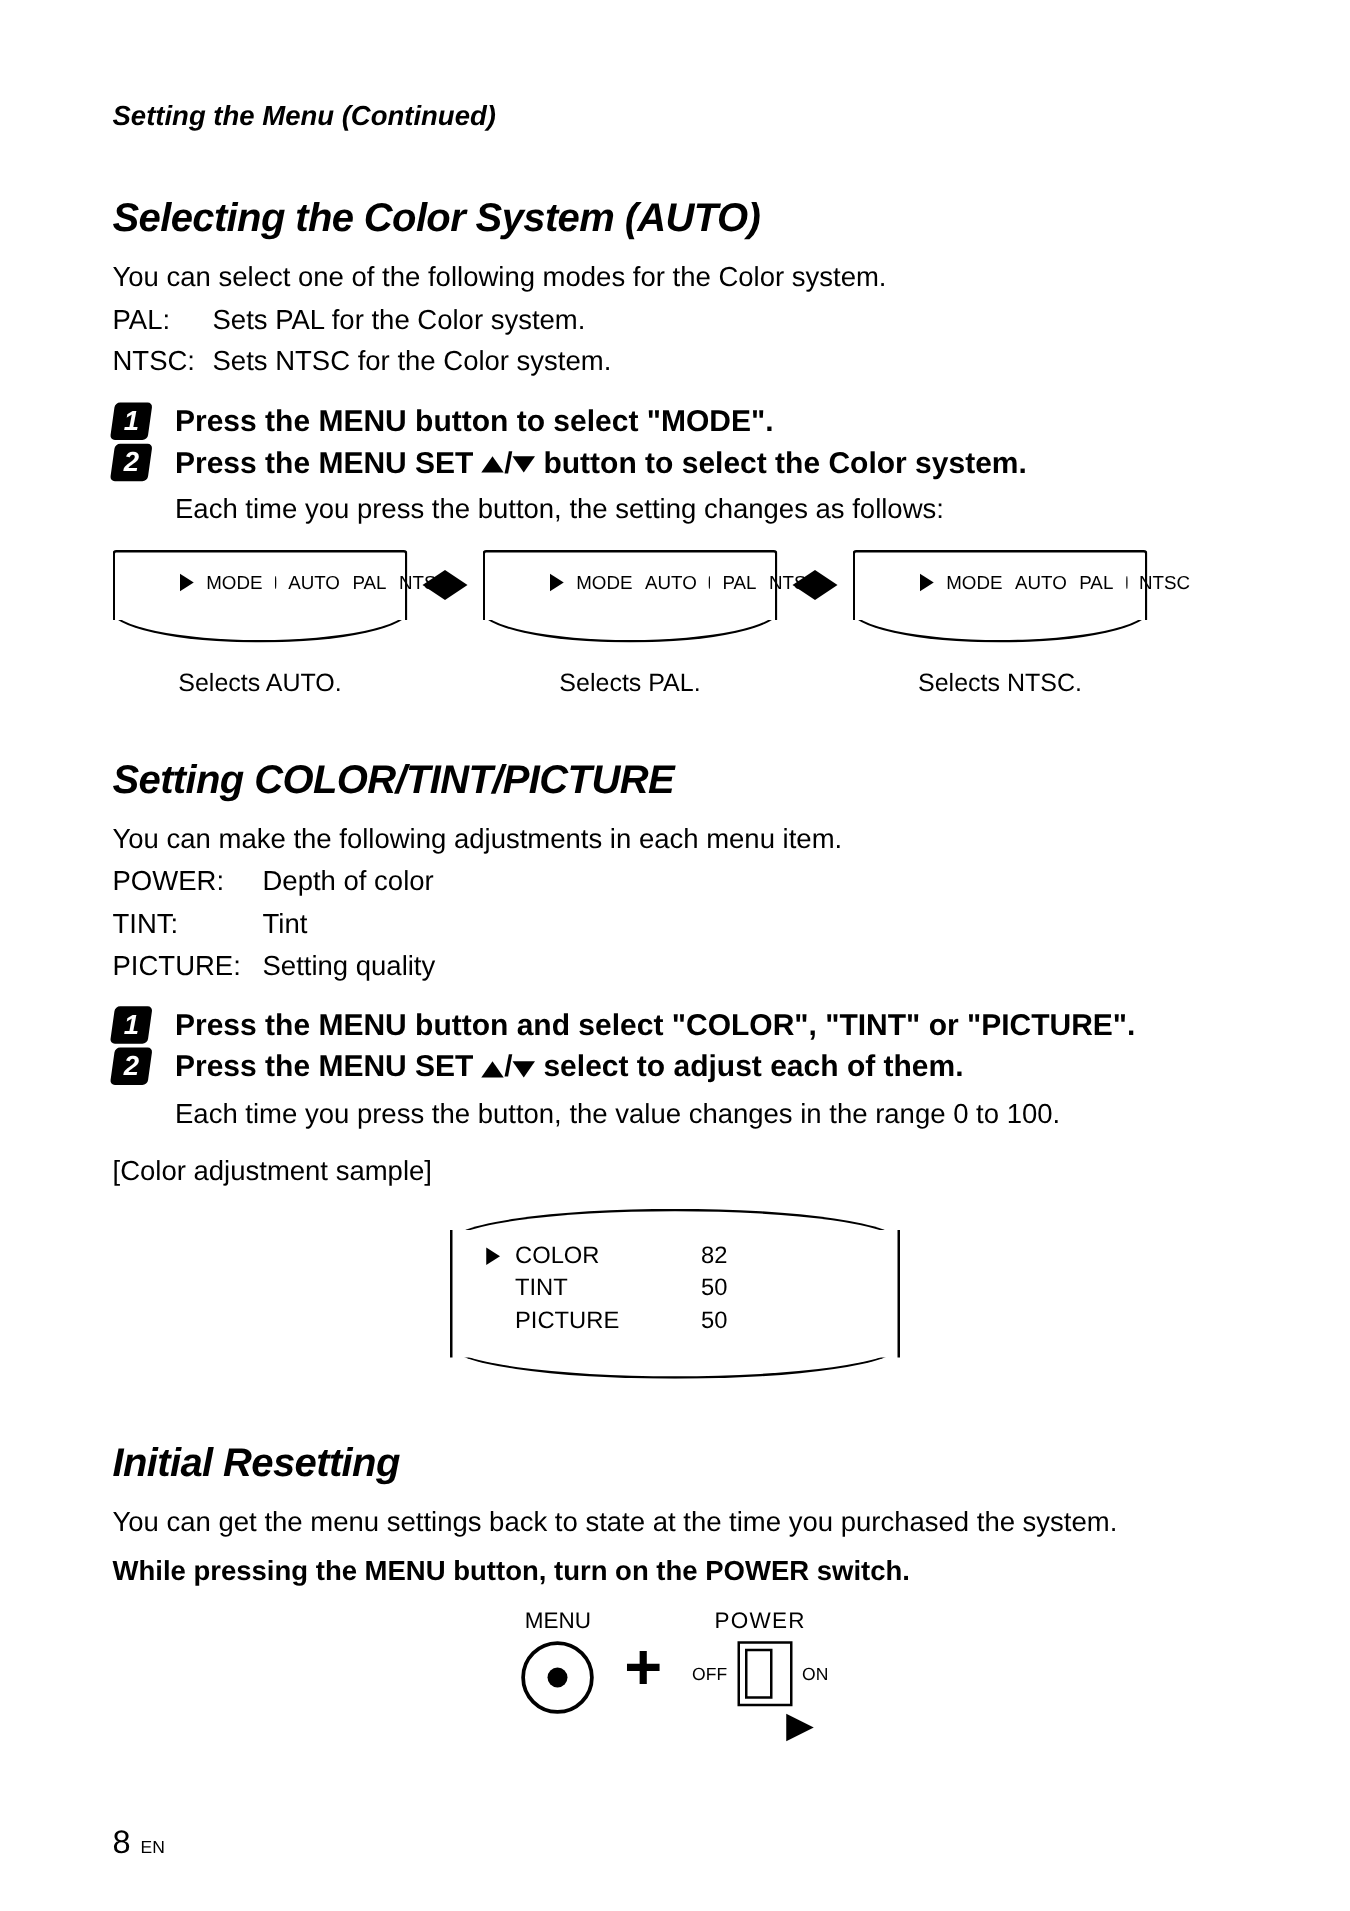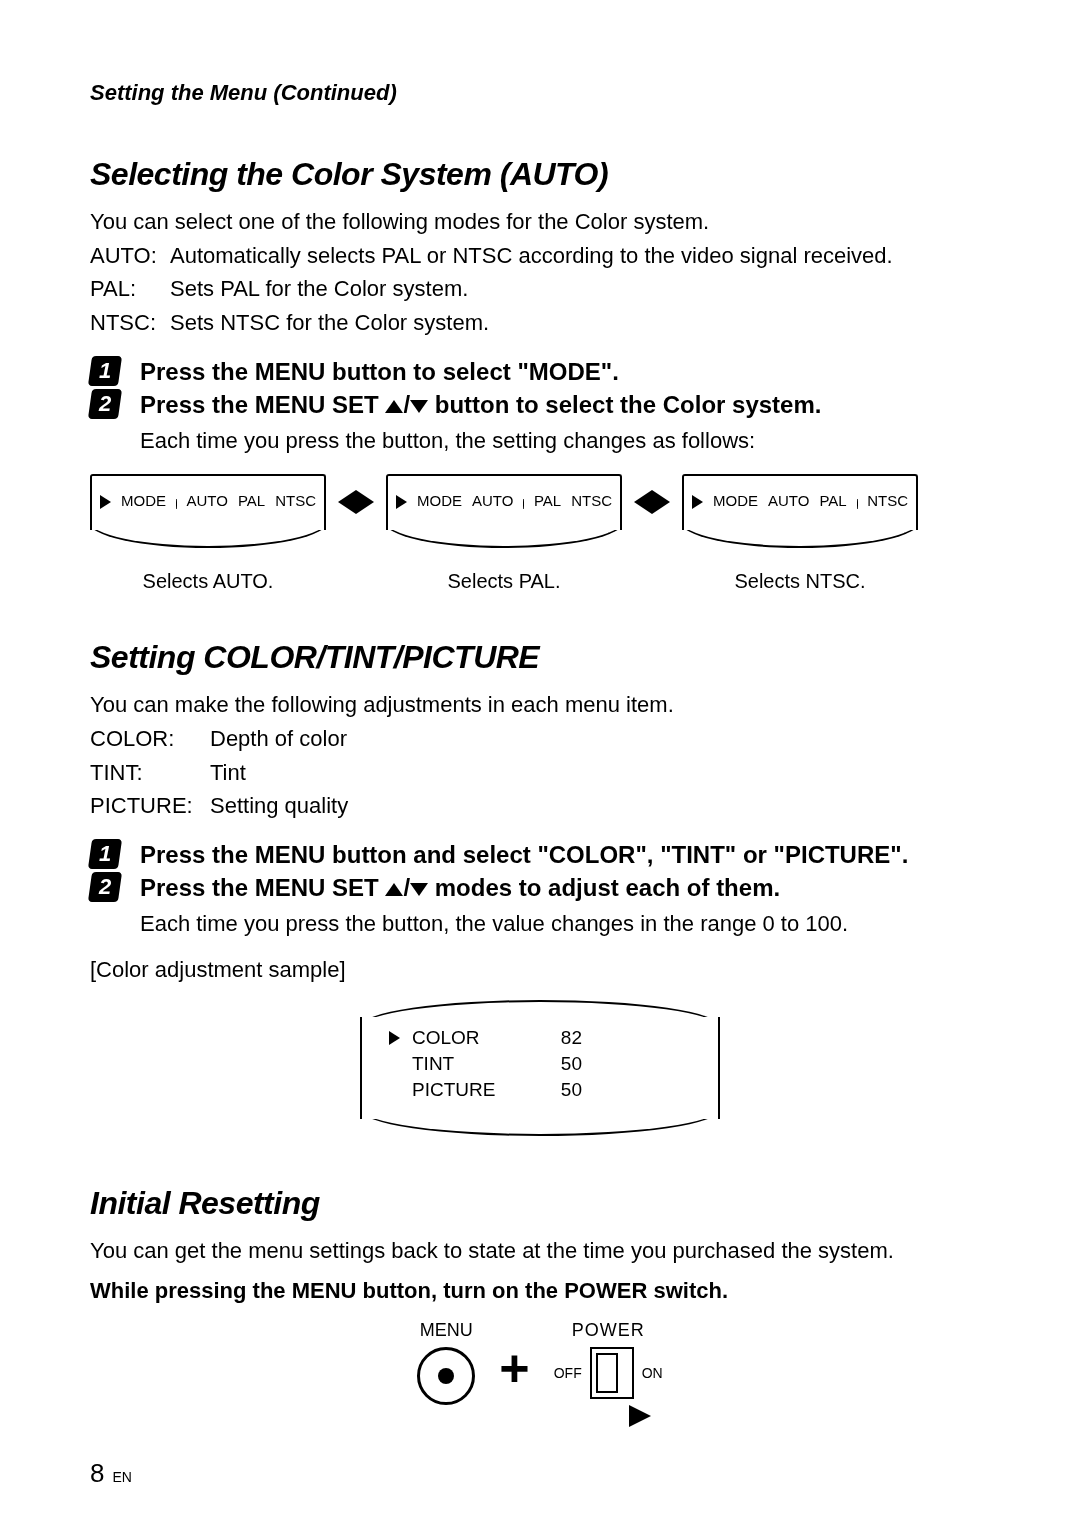--- a/index.html
+++ b/index.html
@@ -106,21 +106,21 @@
     position: relative;
     width: 236px;
     height: 56px;
     display:flex;
     align-items:center;
     gap: 8px;
     border-top-left-radius: 3px;
     border-top-right-radius: 3px;
     border-bottom: none;
   }
-  .mode-box-inner { display:flex; align-items:flex-end; gap:10px; width:100%; justify-content: space-around;}
+  .mode-box-inner { display:flex; align-items:center; gap:10px; width:100%; justify-content: space-around; margin-left: 44px;}
   .mode-box-wrap { display:flex; flex-direction:column; align-items:center; }
   .wave {
     width: 236px; height: 22px; position: relative; overflow:hidden;
   }
   .wave::before {
     content:"";
     position:absolute;
     left:-2px; right:-2px; top:-14px;
     height: 30px;
     border: 2px solid #000;
@@ -224,24 +224,20 @@
   .color-list .lbl { width:120px; }
 </style>
 </head>
 <body>
 
 <div class="breadcrumb">Setting the Menu (Continued)</div>
 
 <div class="section-heading">Selecting the Color System (AUTO)</div>
 <div class="body-text">You can select one of the following modes for the Color system.</div>
 <div class="mode-list">
-  <div class="row body-text">
-    <span class="lbl">AUTO:</span>
-    <span>Automatically selects PAL or NTSC according to the video signal received.</span>
-  </div>
   <div class="row body-text">
     <span class="lbl">PAL:</span>
     <span>Sets PAL for the Color system.</span>
   </div>
   <div class="row body-text">
     <span class="lbl">NTSC:</span>
     <span>Sets NTSC for the Color system.</span>
   </div>
 </div>
 
@@ -311,21 +307,21 @@
     </div>
     <div class="wave"></div>
     <div class="mode-caption">Selects NTSC.</div>
   </div>
 </div>
 
 <div class="section-heading sect-gap">Setting COLOR/TINT/PICTURE</div>
 <div class="body-text">You can make the following adjustments in each menu item.</div>
 <div class="color-list">
   <div class="row body-text">
-    <span class="lbl">COLOR:</span>
+    <span class="lbl">POWER:</span>
     <span>Depth of color</span>
   </div>
   <div class="row body-text">
     <span class="lbl">TINT:</span>
     <span>Tint</span>
   </div>
   <div class="row body-text">
     <span class="lbl">PICTURE:</span>
     <span>Setting quality</span>
   </div>
@@ -336,21 +332,21 @@
   <div class="step-badge">
       <span>1</span>
     </div>
   <div class="step-text">Press the MENU button and select "COLOR", "TINT" or "PICTURE".</div>
 </div>
 <div class="step-row">
   <div class="step-badge">
       <span>2</span>
     </div>
   <div class="step-text">
-    <span>Press the MENU SET </span><span class="tri-up"></span>/<span class="tri-down"></span><span> modes to adjust each of them.</span>
+    <span>Press the MENU SET </span><span class="tri-up"></span>/<span class="tri-down"></span><span> select to adjust each of them.</span>
   </div>
 </div>
 <div class="step-note">Each time you press the button, the value changes in the range 0 to 100.</div>
 
 <div class="sample-label">[Color adjustment sample]</div>
 
 <div class="color-sample">
   <div class="cs-top"></div>
   <div class="cs-body">
     <div class="r">

